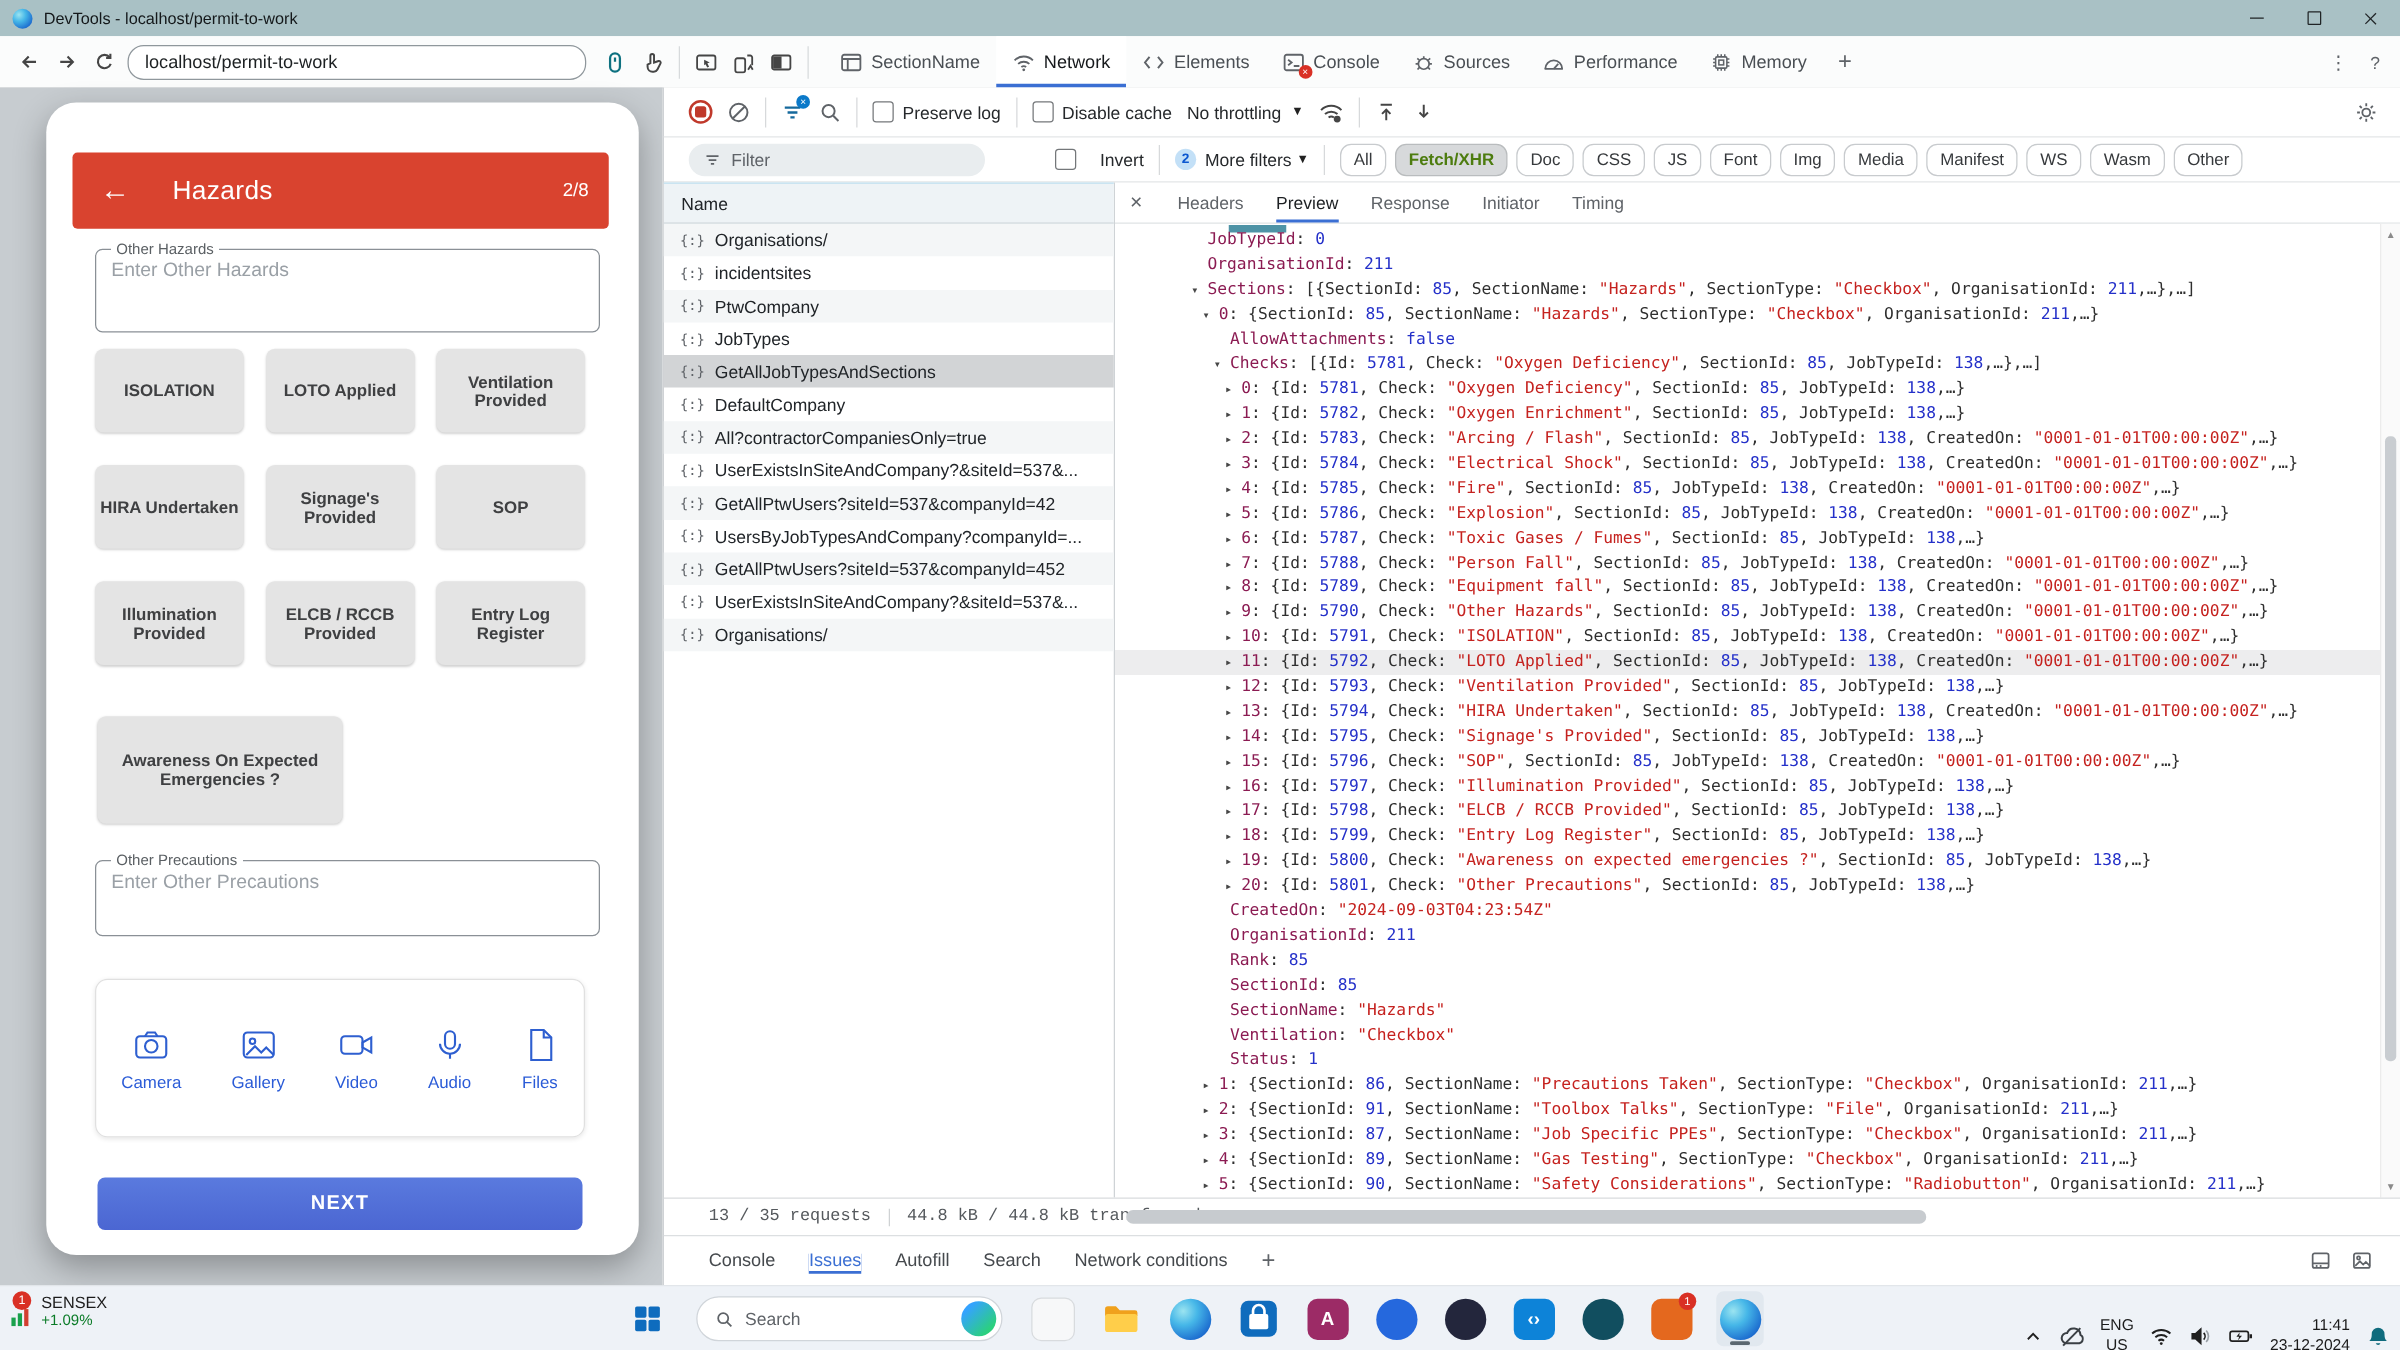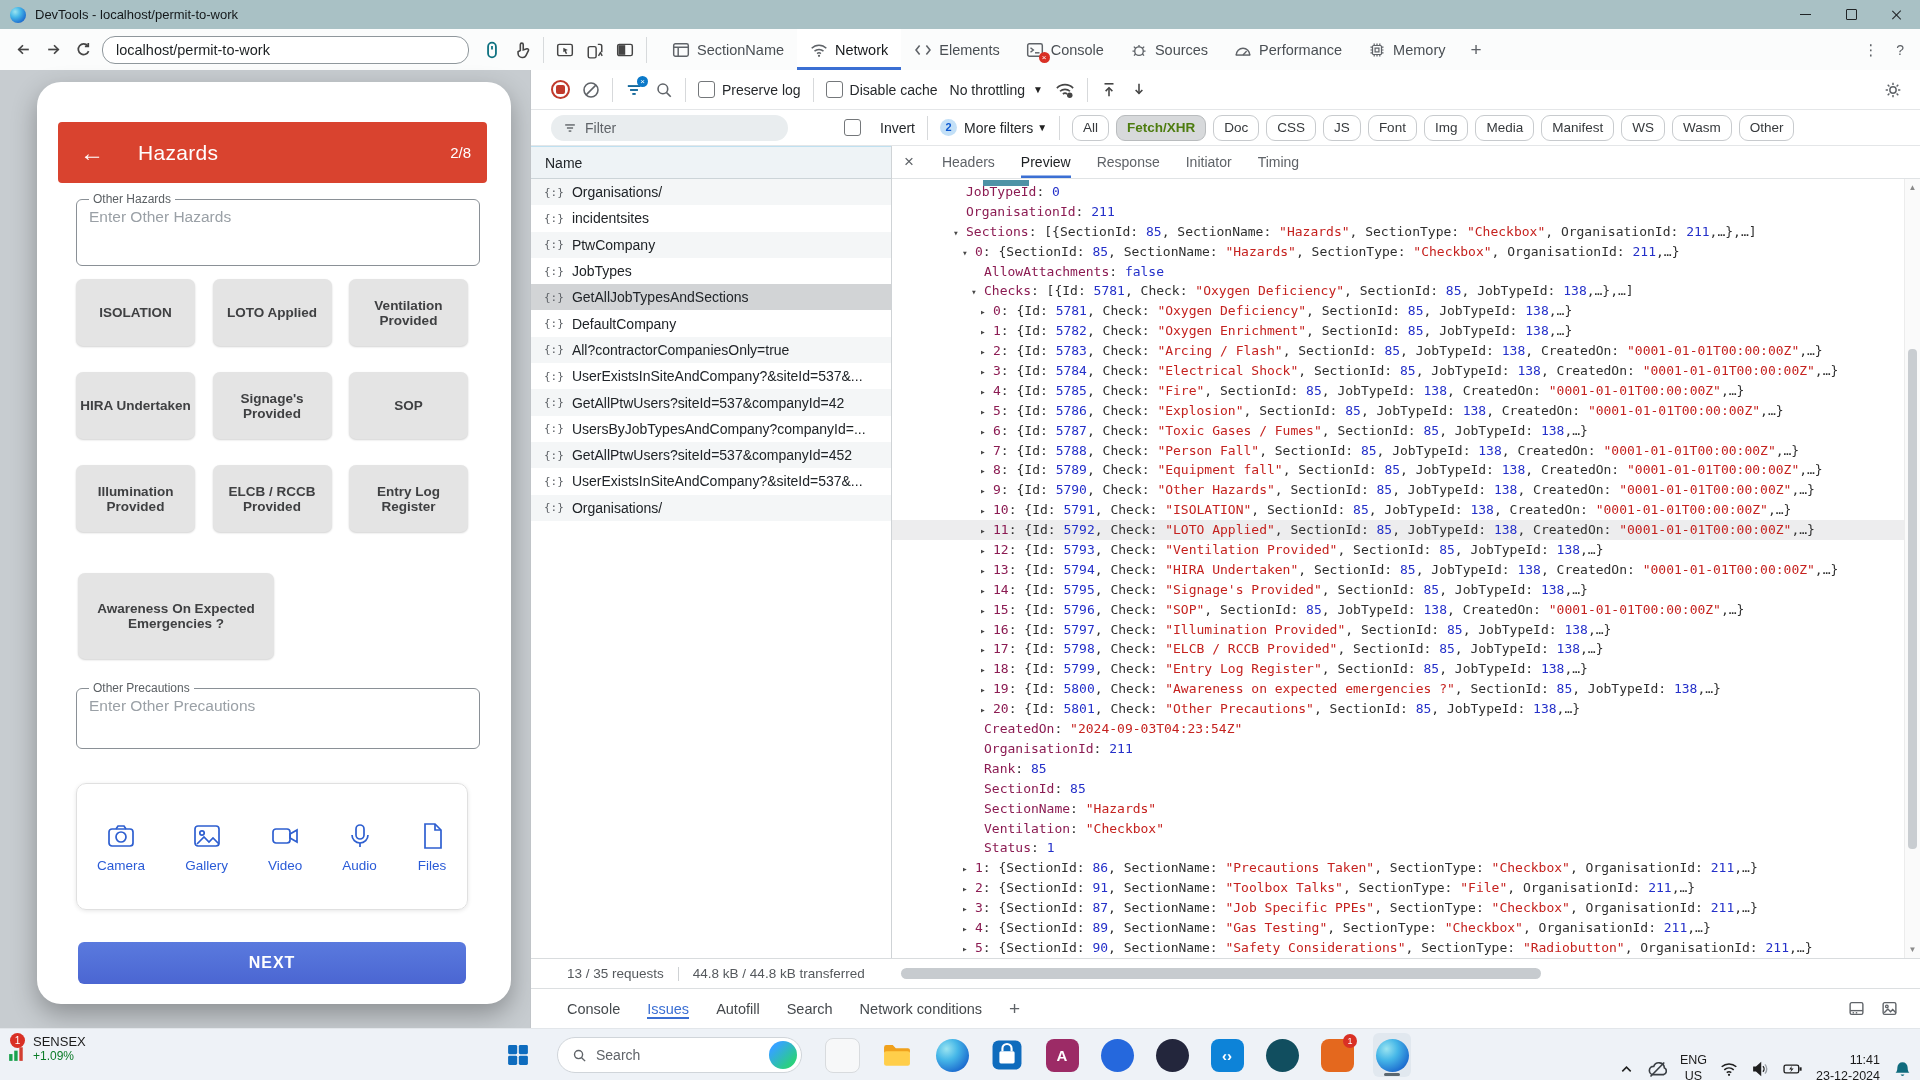--- a/index.html
+++ b/index.html
@@ -111,21 +111,21 @@
   .tk-n{color:var(--c-json_number,#2430c9);}
   .tk-s{color:var(--c-json_string,#c5221f);}
   .tk-b{color:var(--c-json_number,#2430c9);}
   .tk-p{color:#2f2f2f;}
   #selsliver{position:absolute;left:91px;top:34px;width:46px;height:6px;background:#4e93a6;}
   #vscroll{position:absolute;right:0;top:33px;bottom:0;width:15px;background:#fafafa;border-left:1px solid #ececec;}
   .varrow{position:absolute;left:0;width:100%;text-align:center;font-size:8px;color:#8a8a8a;}
   #vthumb{position:absolute;left:3px;top:170px;width:9px;height:500px;background:#c9cdd1;border-radius:4px;}
   
   #statusrow{position:absolute;left:0;top:888px;width:100%;height:30px;border-top:1px solid #d9dcde;
-             display:flex;align-items:center;font-size:13.5px;color:#55595d;box-sizing:border-box;}
+             display:flex;align-items:center;font-size:13.5px;color:#55595d;box-sizing:border-box;font-family:Liberation Mono, monospace;}
   #statusrow .txt{white-space:nowrap;}
   #st1{margin-left:36px;} .stsep{width:1px;height:14px;background:#cfd2d4;margin:0 14px;}
   #hscroll{position:absolute;left:370px;right:24px;top:9px;height:12px;}
   #hthumb{position:absolute;left:0;top:0;width:640px;height:11px;background:#c7cbcf;border-radius:6px;}
   #drawer{position:absolute;left:0;top:918px;width:100%;height:40px;border-top:1px solid #dcdfe1;
           display:flex;align-items:center;gap:27px;padding-left:36px;box-sizing:border-box;}
   .drtab{font-size:14.5px;color:#45494d;}
   .drtab.active{color:var(--c-accent_blue,#3b6fd3);box-shadow:0 2px 0 var(--c-accent_blue,#3b6fd3);}
   #drplus{font-size:19px;color:#5f6368;}
   #drawericons{margin-left:auto;display:flex;gap:16px;padding-right:22px;}

